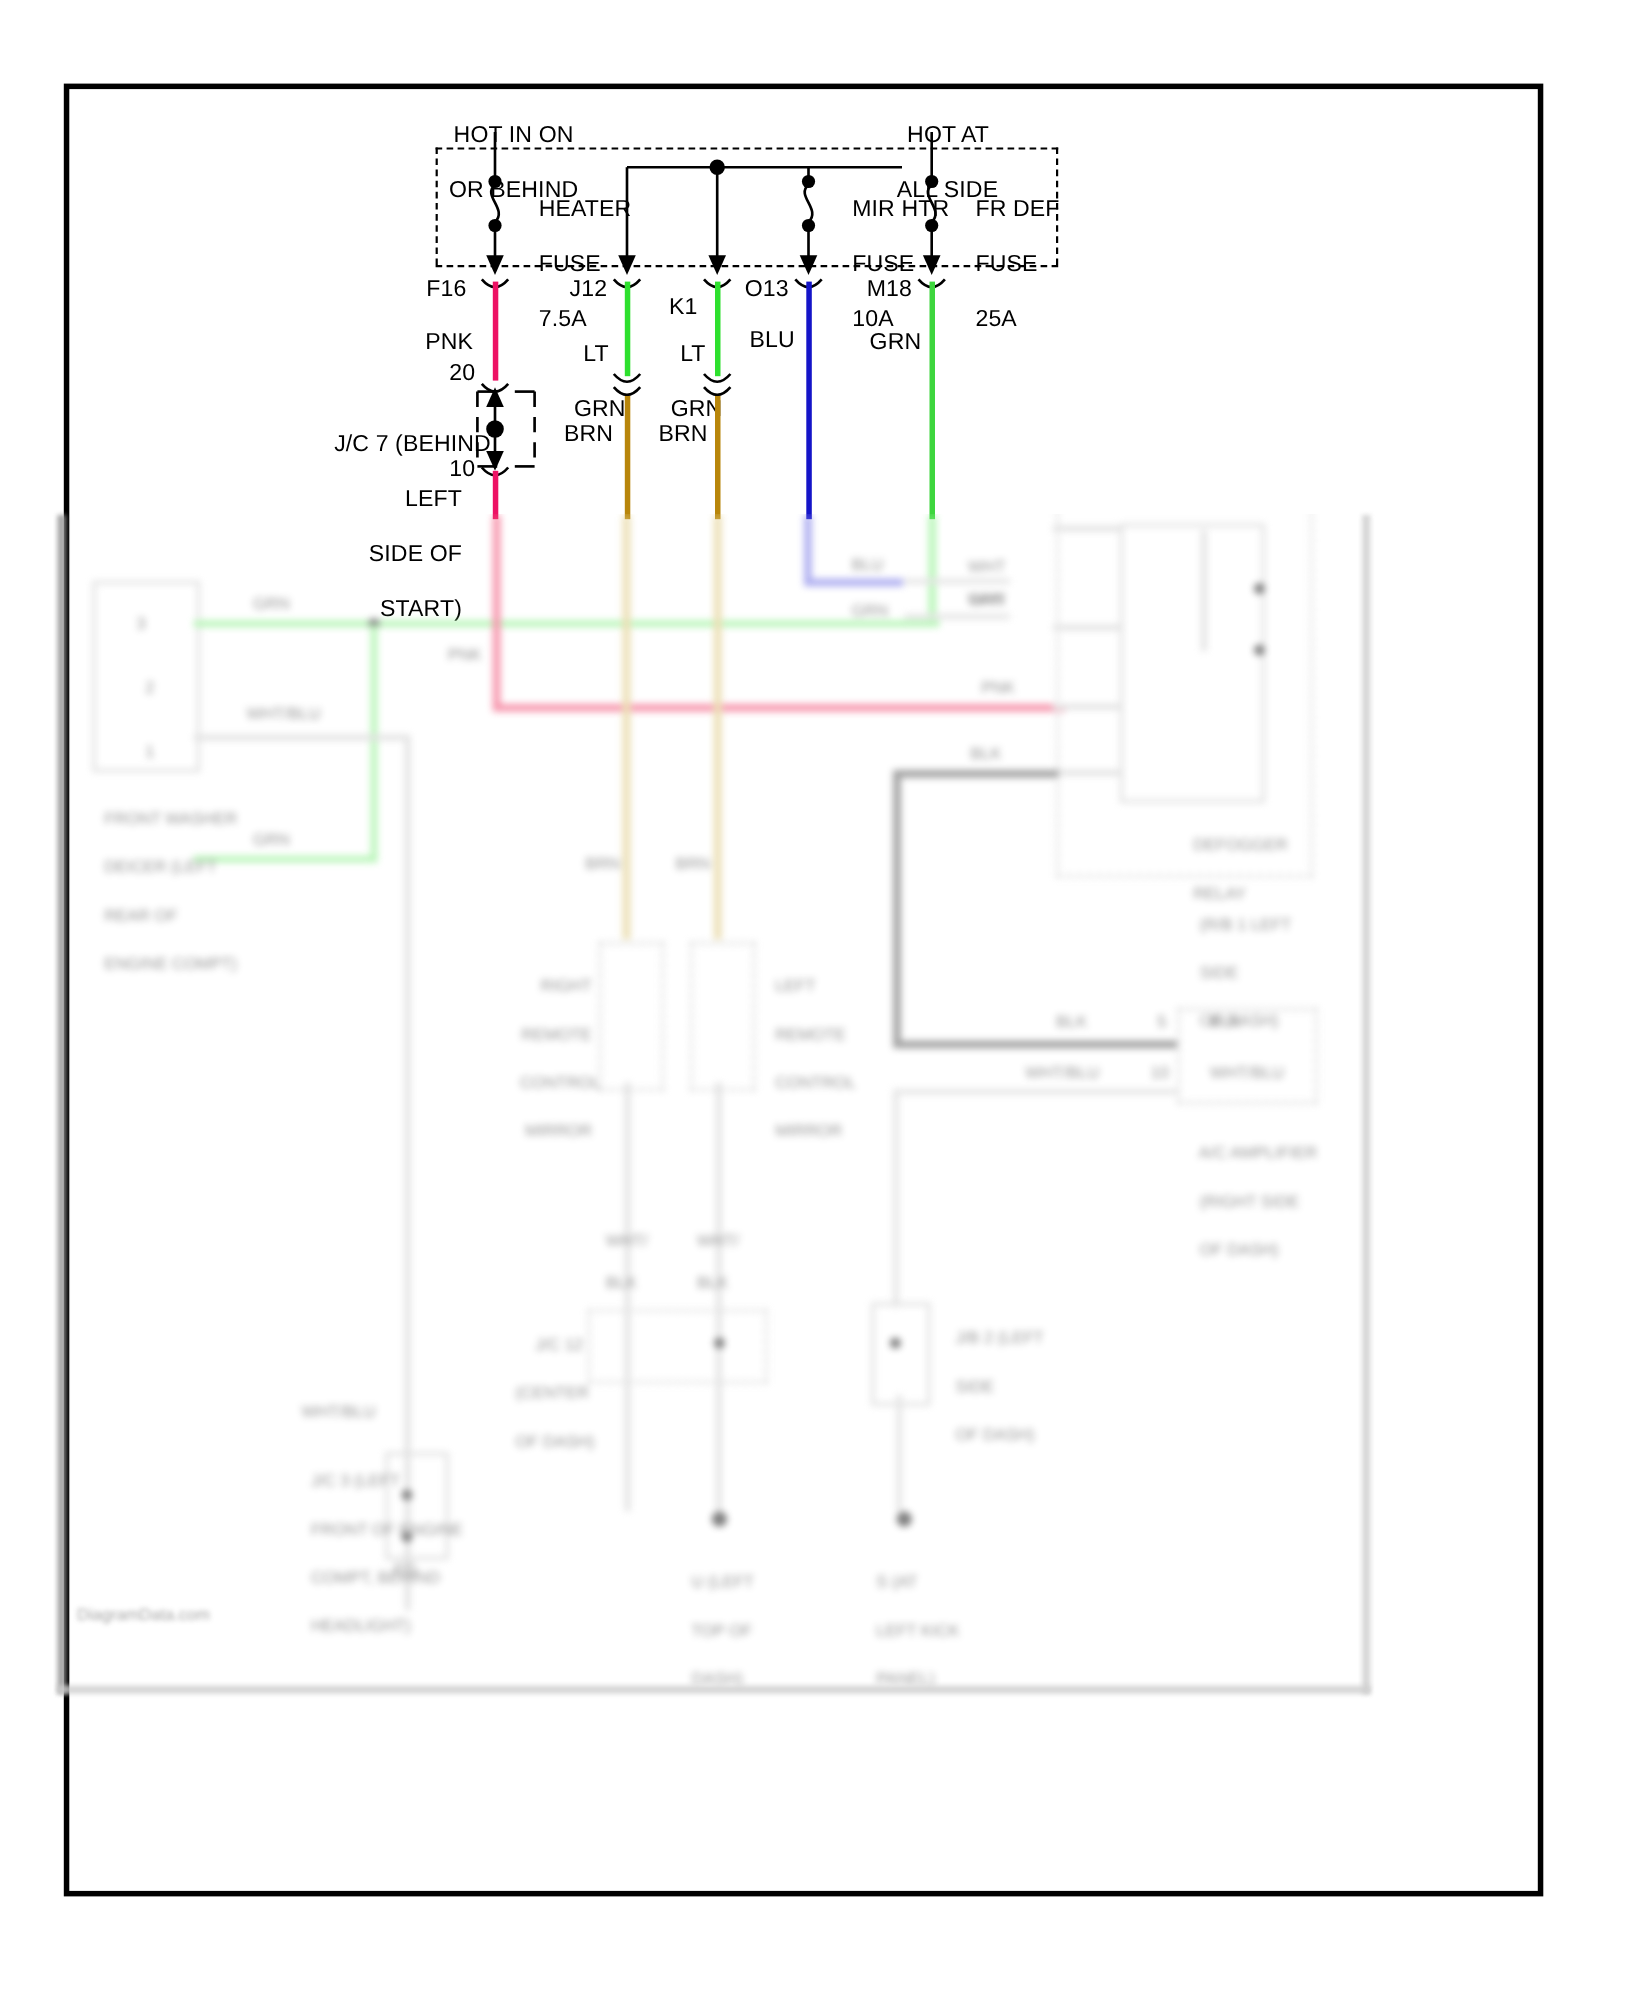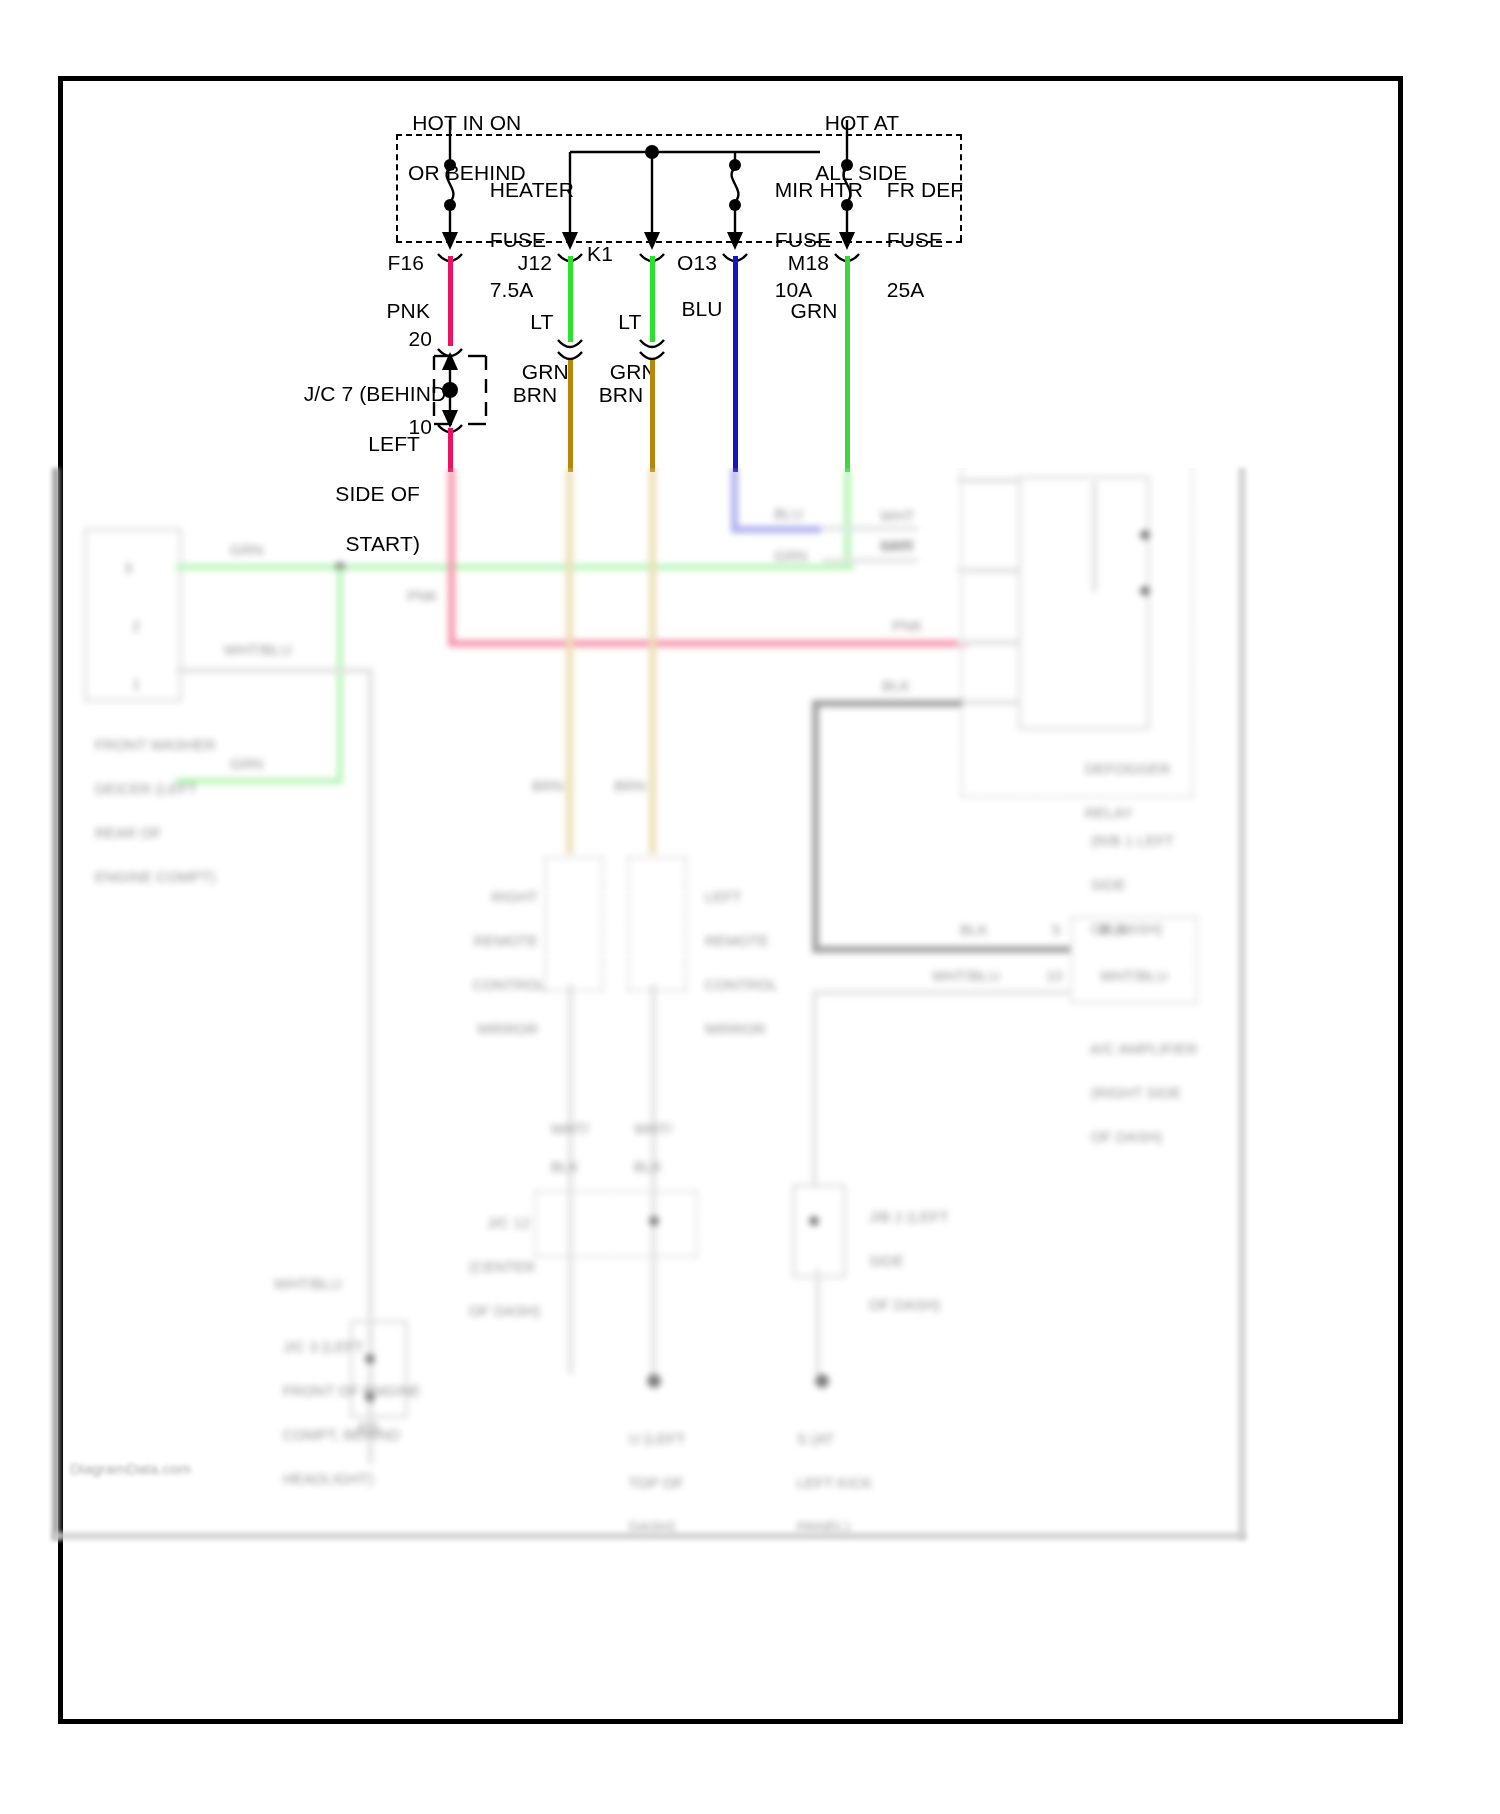--- a/index.html
+++ b/index.html
@@ -148,21 +148,21 @@
     <span>10A</span>
   </div>
   <div class="txt" style="left:863px;top:152px;">
     <span>FR DEF</span><br>
     <span>FUSE</span><br>
     <span>25A</span>
   </div>
 
   <div class="txt r" style="left:342px;top:250px;width:82px;">F16</div>
   <div class="txt r" style="left:470px;top:250px;width:82px;">J12</div>
-  <div class="txt r" style="left:566px;top:241px;width:68px;text-align:center;">K1</div>
+  <div class="txt r" style="left:566px;top:266px;width:68px;">K1</div>
   <div class="txt r" style="left:633px;top:250px;width:84px;">O13</div>
   <div class="txt r" style="left:745px;top:250px;width:84px;">M18</div>
 
   <div class="cw" style="left:448px;top:256px;height:90px;background:#ed1164;"></div>
   <div class="cw" style="left:448px;top:428px;height:44px;background:#ed1164;"></div>
   <div class="txt r" style="left:330px;top:298px;width:100px;">PNK</div>
 
   <div class="cw" style="left:568px;top:256px;height:86px;background:#2ee02e;"></div>
   <div class="txt c" style="left:498px;top:284px;width:64px;">
     <span>LT</span><br>
@@ -180,21 +180,21 @@
 
   <div class="cw" style="left:845px;top:256px;height:216px;background:#3dd63d;"></div>
   <div class="txt c" style="left:784px;top:298px;width:60px;">GRN</div>
 
   <div class="cw" style="left:568px;top:360px;height:112px;background:#b8860b;"></div>
   <div class="txt c" style="left:502px;top:382px;width:66px;">BRN</div>
 
   <div class="cw" style="left:650px;top:360px;height:112px;background:#b8860b;"></div>
   <div class="txt c" style="left:588px;top:382px;width:66px;">BRN</div>
 
-  <div class="txt r" style="left:280px;top:356px;width:140px;">
+  <div class="txt r" style="left:280px;top:366px;width:140px;">
     <span>J/C 7 (BEHIND</span><br>
     <span>LEFT</span><br>
     <span>SIDE OF</span><br>
     <span>START)</span>
   </div>
   <div class="txt r" style="left:396px;top:326px;width:36px;">20</div>
   <div class="txt r" style="left:396px;top:414px;width:36px;">10</div>
 
 </div>
 

